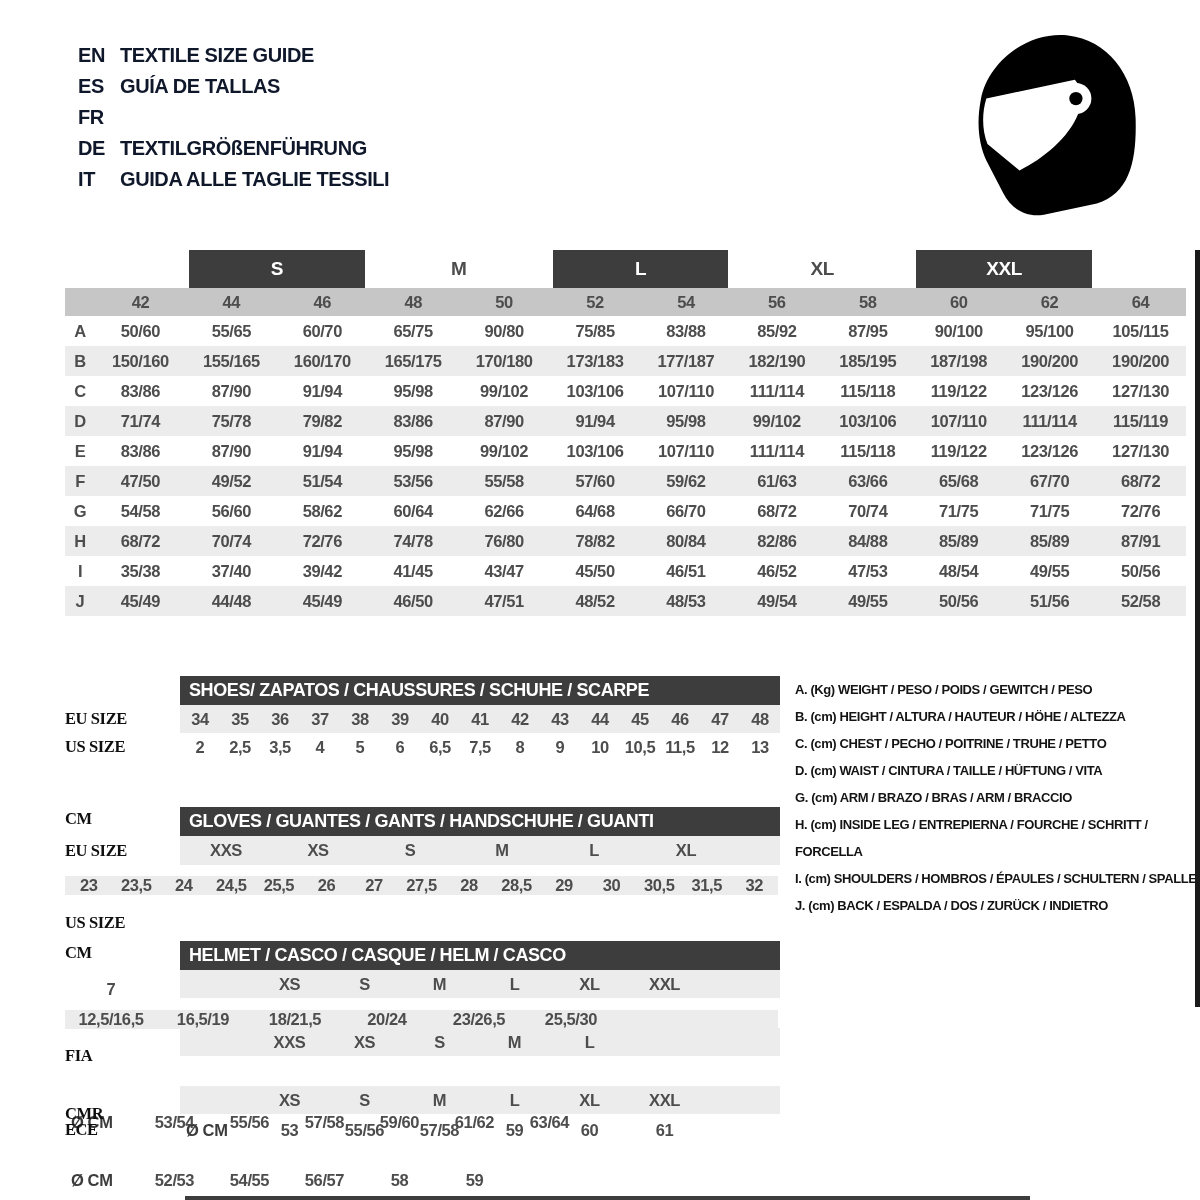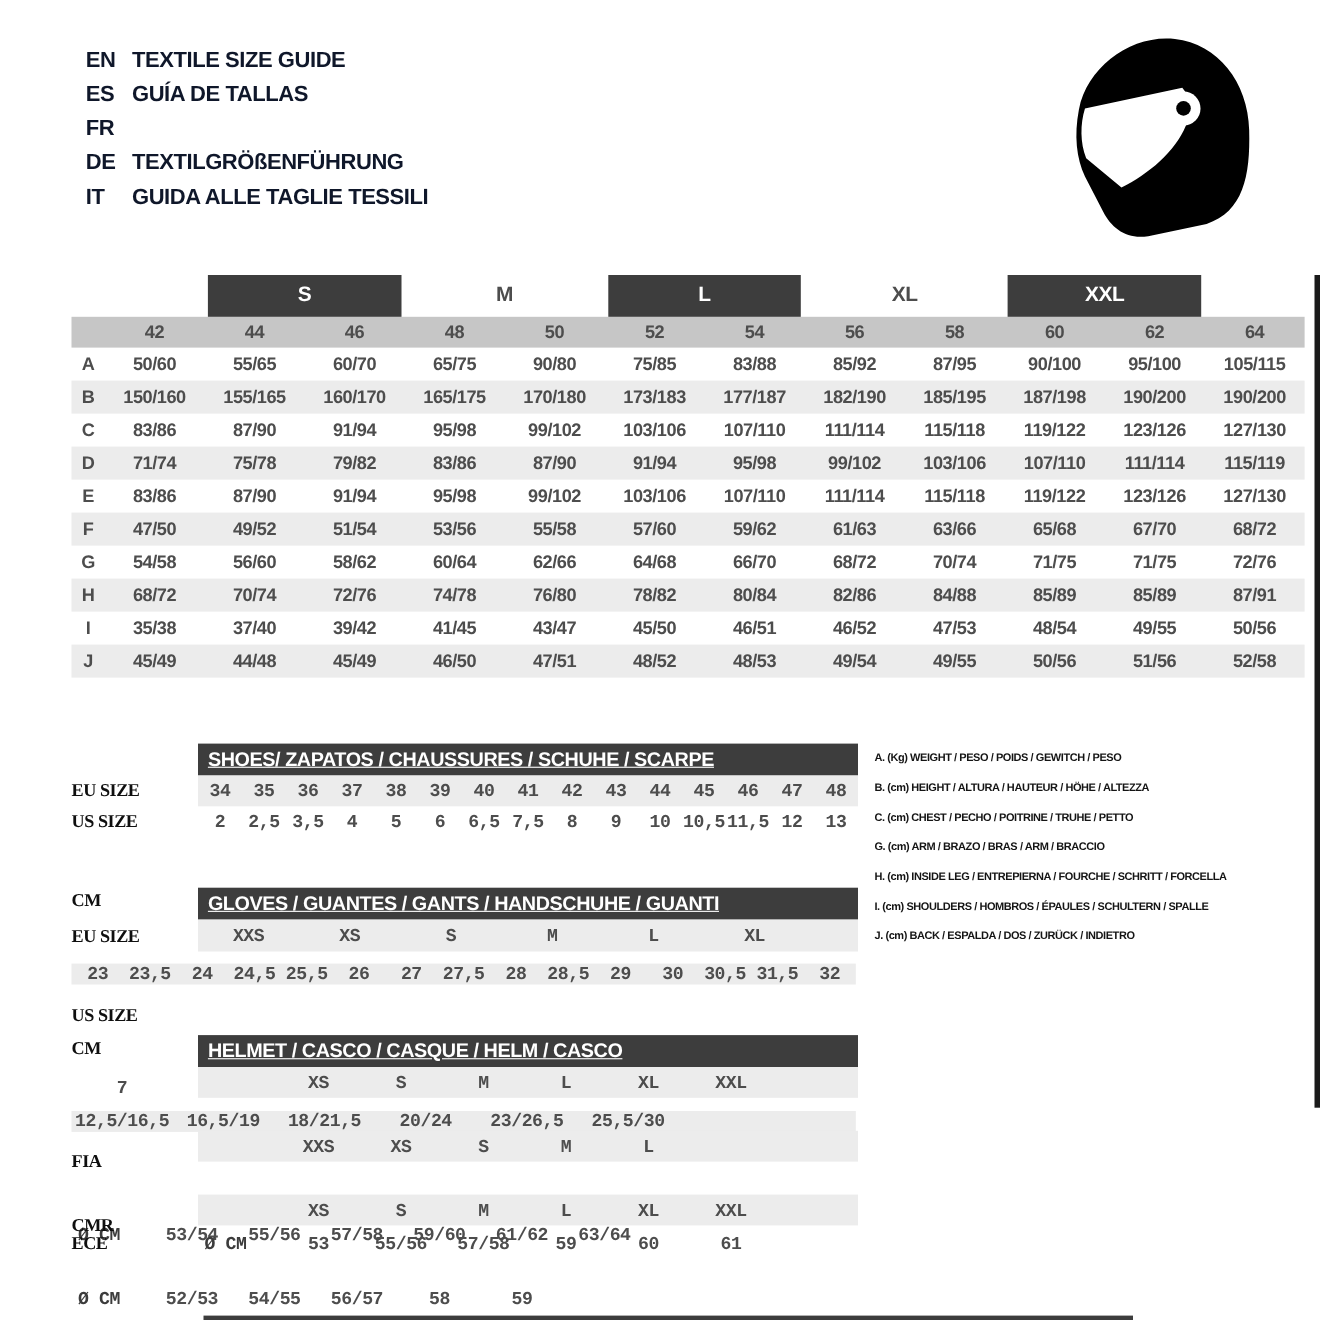--- a/index.html
+++ b/index.html
@@ -31,36 +31,36 @@
   .size-box.plain{color:#4d4d4d;}
   .mt-head{height:28px;background:#c6c6c6;}
   .mt-row{height:30px;}
   .mt-row.stripe{background:#ececec;}
   .mt-cell{display:flex;align-items:center;justify-content:center;font-size:16.5px;white-space:nowrap;}
 
   
   #subs{left:65px;top:676px;width:715px;}
   .bar{margin-left:115px;width:600px;height:29px;background:#3d3d3d;color:#fff;
        display:flex;align-items:center;padding-left:9px;box-sizing:border-box;
-       font-size:18px;white-space:nowrap;text-decoration:underline;}
+       font-size:18px;white-space:nowrap;}
   .srow{display:flex;align-items:stretch;}
   .rlabel{width:115px;flex:0 0 115px;display:flex;align-items:center;font-size:16.5px;color:#0f0f0f;font-family:Liberation Serif, serif;}
-  .sband{width:713px;display:grid;align-items:center;font-family:Liberation Mono, monospace;}
+  .sband{width:713px;display:grid;align-items:center;}
   .sband.gray{background:#ececec;}
   .cols15{grid-template-columns:repeat(15,1fr);}
   .cols6{grid-template-columns:repeat(6,92px) 1fr;}
   .helmcols{grid-template-columns:72px repeat(6,75px) 1fr;}
   .scell{display:flex;align-items:center;justify-content:center;font-size:16.5px;white-space:nowrap;}
   .scell.unit{justify-content:flex-start;padding-left:6px;color:#3c3c3c;}
   .gap{height:16px;}
   .h28{height:28px;} .h29{height:29px;} .h30{height:30px;flex-direction:column;} .h32{height:32px;}
 
   
   #legend{left:795px;top:676px;width:405px;}
-  .legend-line{font-size:10px;line-height:27px;color:#141414;letter-spacing:-0.4px;}
+  .legend-line{font-size:13px;line-height:27px;color:#141414;letter-spacing:-0.4px;}
 
   
   #edge-right{left:1195px;top:250px;width:5px;height:757px;background:#1a1a1a;}
   #edge-bottom{left:185px;top:1196px;width:845px;height:4px;background:#3d3d3d;}
 </style>
 </head>
 <body>
 
 <div id="titles" class="abs">
     <div class="title-row">
@@ -444,20 +444,21 @@
           <div class="scell">61</div>
         </div>
       </div>
     </div>
 </div>
 
 <div id="legend" class="abs">
     <div class="legend-line">A. (Kg) WEIGHT / PESO / POIDS / GEWITCH / PESO</div>
     <div class="legend-line">B. (cm) HEIGHT / ALTURA / HAUTEUR / HÖHE / ALTEZZA</div>
     <div class="legend-line">C. (cm) CHEST / PECHO / POITRINE / TRUHE / PETTO</div>
+    <div class="legend-line">D. (cm) WAIST / CINTURA / TAILLE / HÜFTUNG / VITA</div>
     <div class="legend-line">G. (cm) ARM / BRAZO / BRAS / ARM / BRACCIO</div>
     <div class="legend-line">H. (cm) INSIDE LEG / ENTREPIERNA / FOURCHE / SCHRITT / FORCELLA</div>
     <div class="legend-line">I. (cm) SHOULDERS / HOMBROS / ÉPAULES / SCHULTERN / SPALLE</div>
     <div class="legend-line">J. (cm) BACK / ESPALDA / DOS / ZURÜCK / INDIETRO</div>
   </div>
 
 <div id="edge-right" class="abs"></div>
 <div id="edge-bottom" class="abs"></div>
 
 </body></html>

